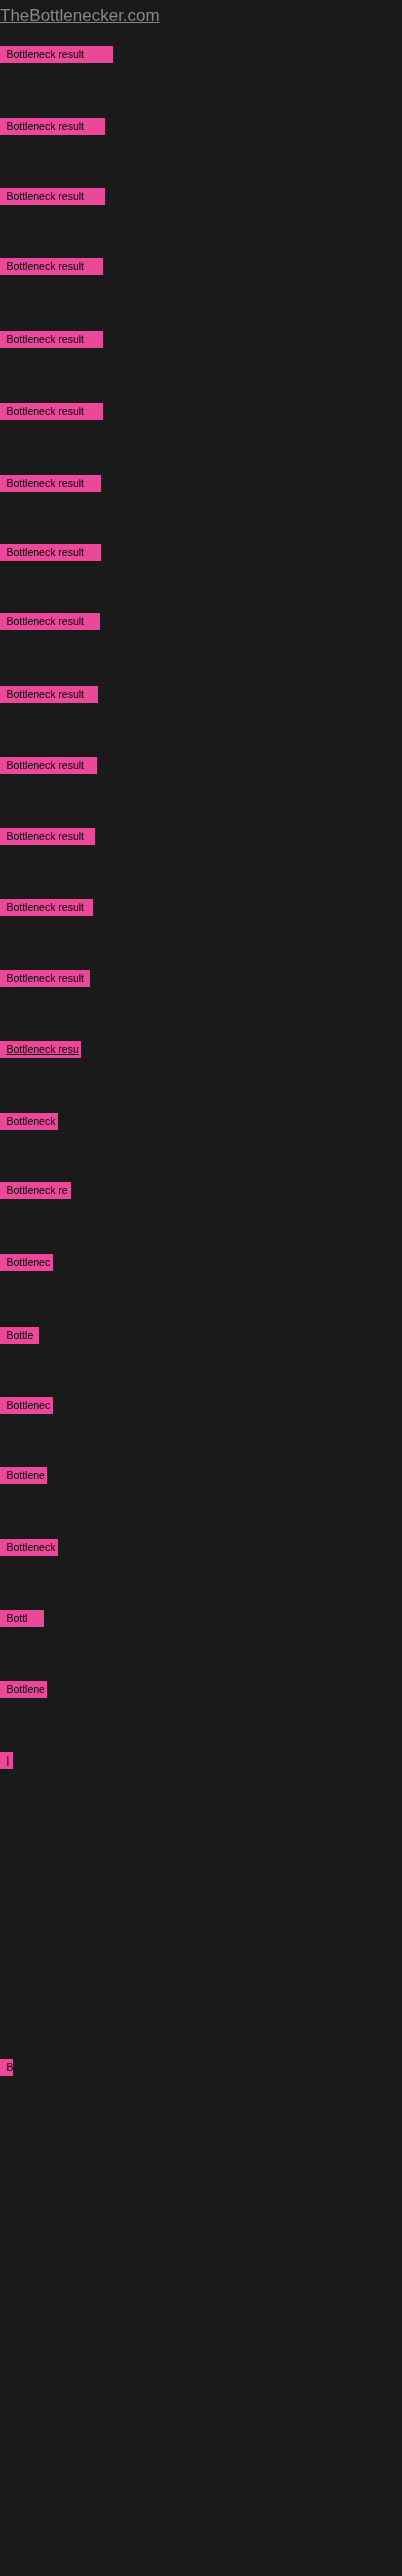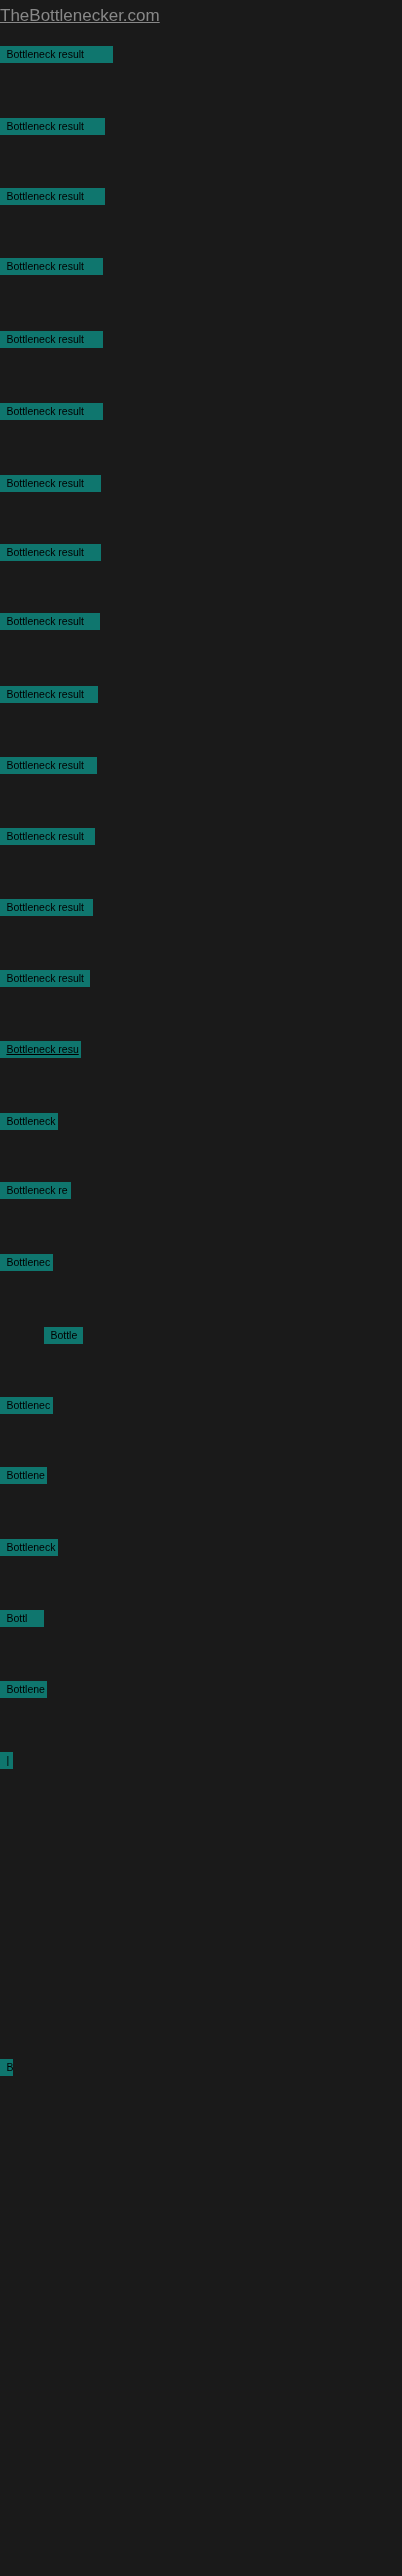--- a/index.html
+++ b/index.html
@@ -19,21 +19,21 @@
     .site-header {
       text-align: left;
       padding: 6.4px 0 3.2px 0;
       color: #888;
       font-size: 17px;
       text-decoration: underline;
     }
 
     .bottleneck-label {
       display: inline-block;
-      background-color: #0f766e;
+      background-color: #ec4899;
       color: #000;
       font-size: 10.5px;
       font-weight: normal;
       padding: 2.4px 6.4px;
       white-space: nowrap;
       overflow: hidden;
     }
 
     .row {
       position: absolute;
@@ -58,21 +58,21 @@
 <div class="row" style="top: 613px; left: 0px;"><span class="bottleneck-label" style="width: 100px;">Bottleneck result</span></div>
 <div class="row" style="top: 686px; left: 0px;"><span class="bottleneck-label" style="width: 98px;">Bottleneck result</span></div>
 <div class="row" style="top: 757px; left: 0px;"><span class="bottleneck-label" style="width: 97px;">Bottleneck result</span></div>
 <div class="row" style="top: 828px; left: 0px;"><span class="bottleneck-label" style="width: 95px;">Bottleneck result</span></div>
 <div class="row" style="top: 899px; left: 0px;"><span class="bottleneck-label" style="width: 93px;">Bottleneck result</span></div>
 <div class="row" style="top: 970px; left: 0px;"><span class="bottleneck-label" style="width: 90px;">Bottleneck result</span></div>
 <div class="row" style="top: 1041px; left: 0px;"><span class="bottleneck-label" style="width: 81px; text-decoration: underline;">Bottleneck resu</span></div>
 <div class="row" style="top: 1113px; left: 0px;"><span class="bottleneck-label" style="width: 58px;">Bottleneck</span></div>
 <div class="row" style="top: 1182px; left: 0px;"><span class="bottleneck-label" style="width: 71px;">Bottleneck re</span></div>
 <div class="row" style="top: 1254px; left: 0px;"><span class="bottleneck-label" style="width: 53px;">Bottlenec</span></div>
-<div class="row" style="top: 1327px; left: 0px; margin-left: 44px;"><span class="bottleneck-label" style="width: 39px;">Bottle</span></div>
+<div class="row" style="top: 1327px; left: 0px;"><span class="bottleneck-label" style="width: 39px;">Bottle</span></div>
 <div class="row" style="top: 1397px; left: 0px;"><span class="bottleneck-label" style="width: 53px;">Bottlenec</span></div>
 <div class="row" style="top: 1467px; left: 0px;"><span class="bottleneck-label" style="width: 47px;">Bottlene</span></div>
 <div class="row" style="top: 1539px; left: 0px;"><span class="bottleneck-label" style="width: 58px;">Bottleneck</span></div>
 <div class="row" style="top: 1610px; left: 0px;"><span class="bottleneck-label" style="width: 44px;">Bottl</span></div>
 <div class="row" style="top: 1681px; left: 0px;"><span class="bottleneck-label" style="width: 47px;">Bottlene</span></div>
 <div class="row" style="top: 1752px; left: 0px;"><span class="bottleneck-label" style="width: 8px;">|</span></div>
 <div class="row" style="top: 2059px; left: 0px;"><span class="bottleneck-label" style="width: 9.7px;">B</span></div>
 
 
 </body></html>

